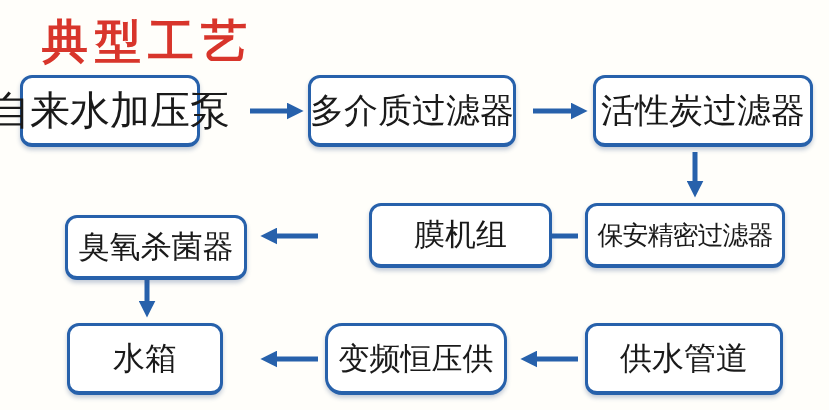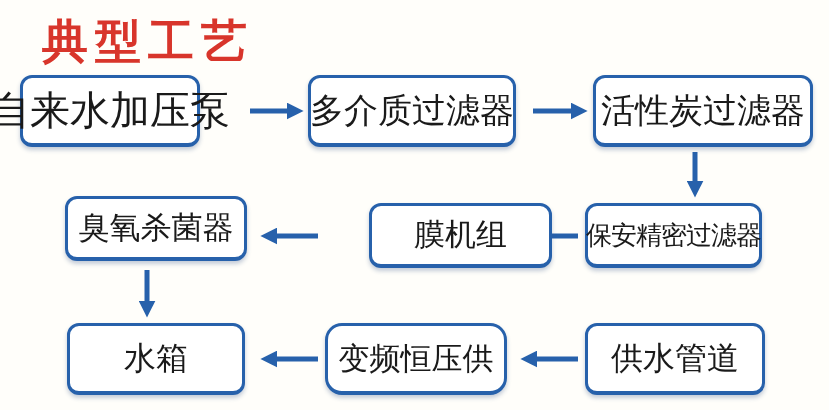--- a/index.html
+++ b/index.html
@@ -43,27 +43,27 @@
     align-items: center;
     justify-content: center;
     color: #1a1a1a;
     white-space: nowrap;
   }
   
   .n1 { left: 20px;  top: 75px;  width: 180px; height: 72px; font-size: 40px; }
   .n2 { left: 308px; top: 75px;  width: 208px; height: 72px; font-size: 34px; }
   .n3 { left: 593px; top: 75px;  width: 220px; height: 72px; font-size: 34px; }
   
-  .n4 { left: 585px; top: 203px; width: 177px; height: 65px; font-size: 26px; letter-spacing: -1px; }
+  .n4 { left: 585px; top: 203px; width: 200px; height: 65px; font-size: 26px; letter-spacing: -1px; }
   .n5 { left: 325px; top: 203px; width: 183px; height: 65px; font-size: 31px; margin-left: 44px; }
-  .n6 { left: 65px;  top: 196px; width: 182px; height: 65px; font-size: 31px; }
+  .n6 { left: 65px;  top: 215px; width: 182px; height: 65px; font-size: 31px; }
   
-  .n7 { left: 67px;  top: 323px; width: 178px; height: 72px; font-size: 32px; }
+  .n7 { left: 67px;  top: 323px; width: 156px; height: 72px; font-size: 32px; }
   .n8 { left: 325px; top: 323px; width: 182px; height: 72px; font-size: 31px; border-radius: 17px; }
-  .n9 { left: 585px; top: 323px; width: 180px; height: 72px; font-size: 32px; }
+  .n9 { left: 585px; top: 323px; width: 198px; height: 72px; font-size: 32px; }
 </style>
 </head>
 <body>
 
 <div class="canvas">
 
   <h1 class="title">典型工艺</h1>
 
   <svg class="arrow-layer" width="829" height="410" viewBox="0 0 829 410" aria-hidden="true">
     <defs>

